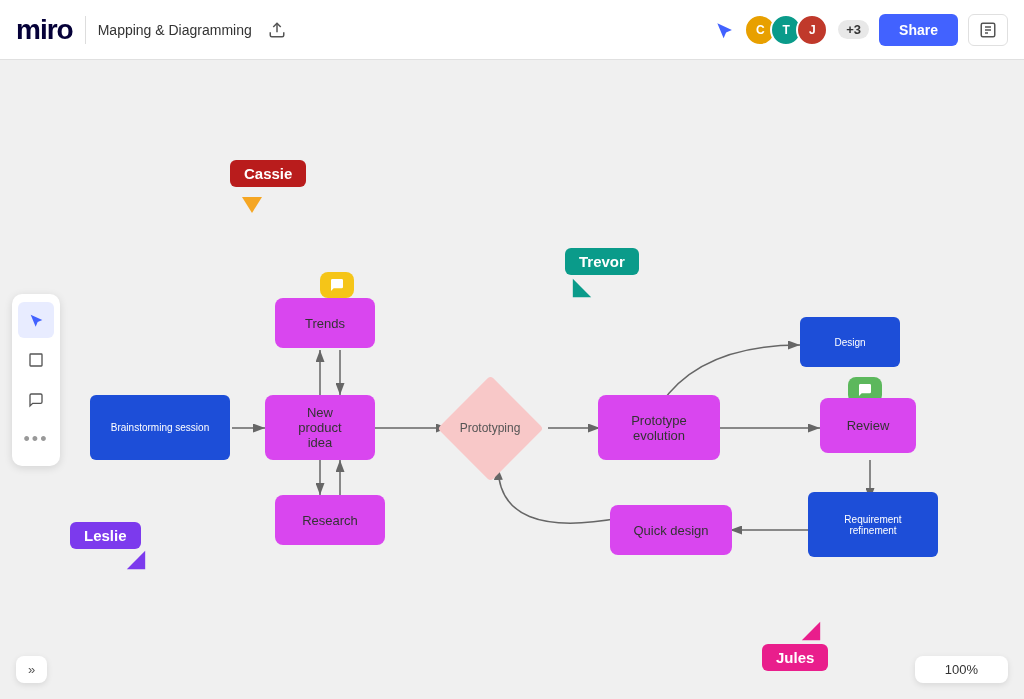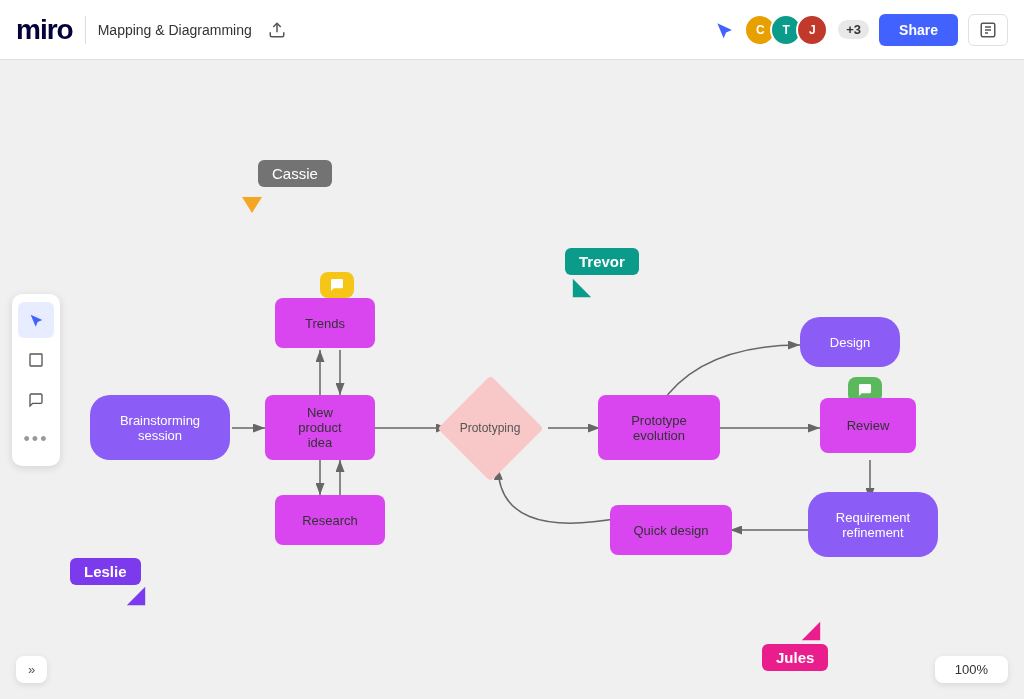--- a/index.html
+++ b/index.html
@@ -147,44 +147,44 @@
       color: #555;
       box-shadow: 0 2px 6px rgba(0,0,0,0.1);
       cursor: pointer;
     }
     #bottom-right {
       position: absolute;
       bottom: 16px;
       right: 16px;
       background: #fff;
       border-radius: 8px;
-      padding: 6px 20px;
+      padding: 6px 30px;
       font-size: 13px;
       font-weight: 500;
       color: #333;
       box-shadow: 0 2px 6px rgba(0,0,0,0.1);
     }
 
     
     .node {
       position: absolute;
       display: flex;
       align-items: center;
       justify-content: center;
       text-align: center;
       font-size: 13px;
     }
 
     
     .node-dark {
-      background: #8b5cf6;
+      background: #1d4ed8;
       color: #fff;
-      border-radius: 20px;
+      border-radius: 6px;
       padding: 12px 16px;
-      font-size: 13px;
+      font-size: 10px;
       font-weight: 500;
     }
 
     
     .node-light {
       background: #d946ef;
       color: #333;
       border-radius: 8px;
       padding: 12px 20px;
       font-size: 13px;
@@ -343,30 +343,30 @@
     <span>Requirement refinement</span>
   </div>
 
   <div style="position:absolute;left:320px;top:212px;background:#f5c518;border-radius:8px;padding:5px 9px;display:flex;align-items:center;">
     <svg width="16" height="16" viewBox="0 0 24 24" fill="#fff">
       <path d="M21 15a2 2 0 01-2 2H7l-4 4V5a2 2 0 012-2h14a2 2 0 012 2z"></path>
     </svg>
   </div>
 
   <div style="position:absolute;left:230px;top:100px;display:flex;flex-direction:column;align-items:flex-start;gap:4px;">
-    <div style="background:#737373;border-radius:6px;padding:5px 14px;font-size:15px;font-weight:400;color:#fff;margin-left:28px;">
+    <div style="background:#b91c1c;border-radius:6px;padding:5px 14px;font-size:15px;font-weight:700;color:#fff;">
       <span>Cassie</span>
     </div>
     <svg width="24" height="24" viewBox="0 0 24 24" style="margin-left:10px;">
       <polygon points="12,22 2,6 22,6" fill="#f5a623"></polygon>
     </svg>
   </div>
 
   <div style="position:absolute;left:70px;top:462px;display:flex;flex-direction:column;align-items:flex-start;gap:2px;">
-    <div style="background:#7c3aed;border-radius:6px;padding:5px 14px;font-size:15px;font-weight:700;color:#fff;margin-top:36px;">
+    <div style="background:#7c3aed;border-radius:6px;padding:5px 14px;font-size:15px;font-weight:700;color:#fff;">
       <span>Leslie</span>
     </div>
     <svg width="22" height="22" viewBox="0 0 24 24" style="margin-left:55px;margin-top:-2px;">
       <polygon points="2,22 22,2 22,22" fill="#7c3aed"></polygon>
     </svg>
   </div>
 
   <div style="position:absolute;left:565px;top:188px;display:flex;flex-direction:column;align-items:flex-start;gap:2px;">
     <div style="background:#0a9b8a;border-radius:6px;padding:5px 14px;font-size:15px;font-weight:700;color:#fff;text-align:center;">
       <span>Trevor</span>

